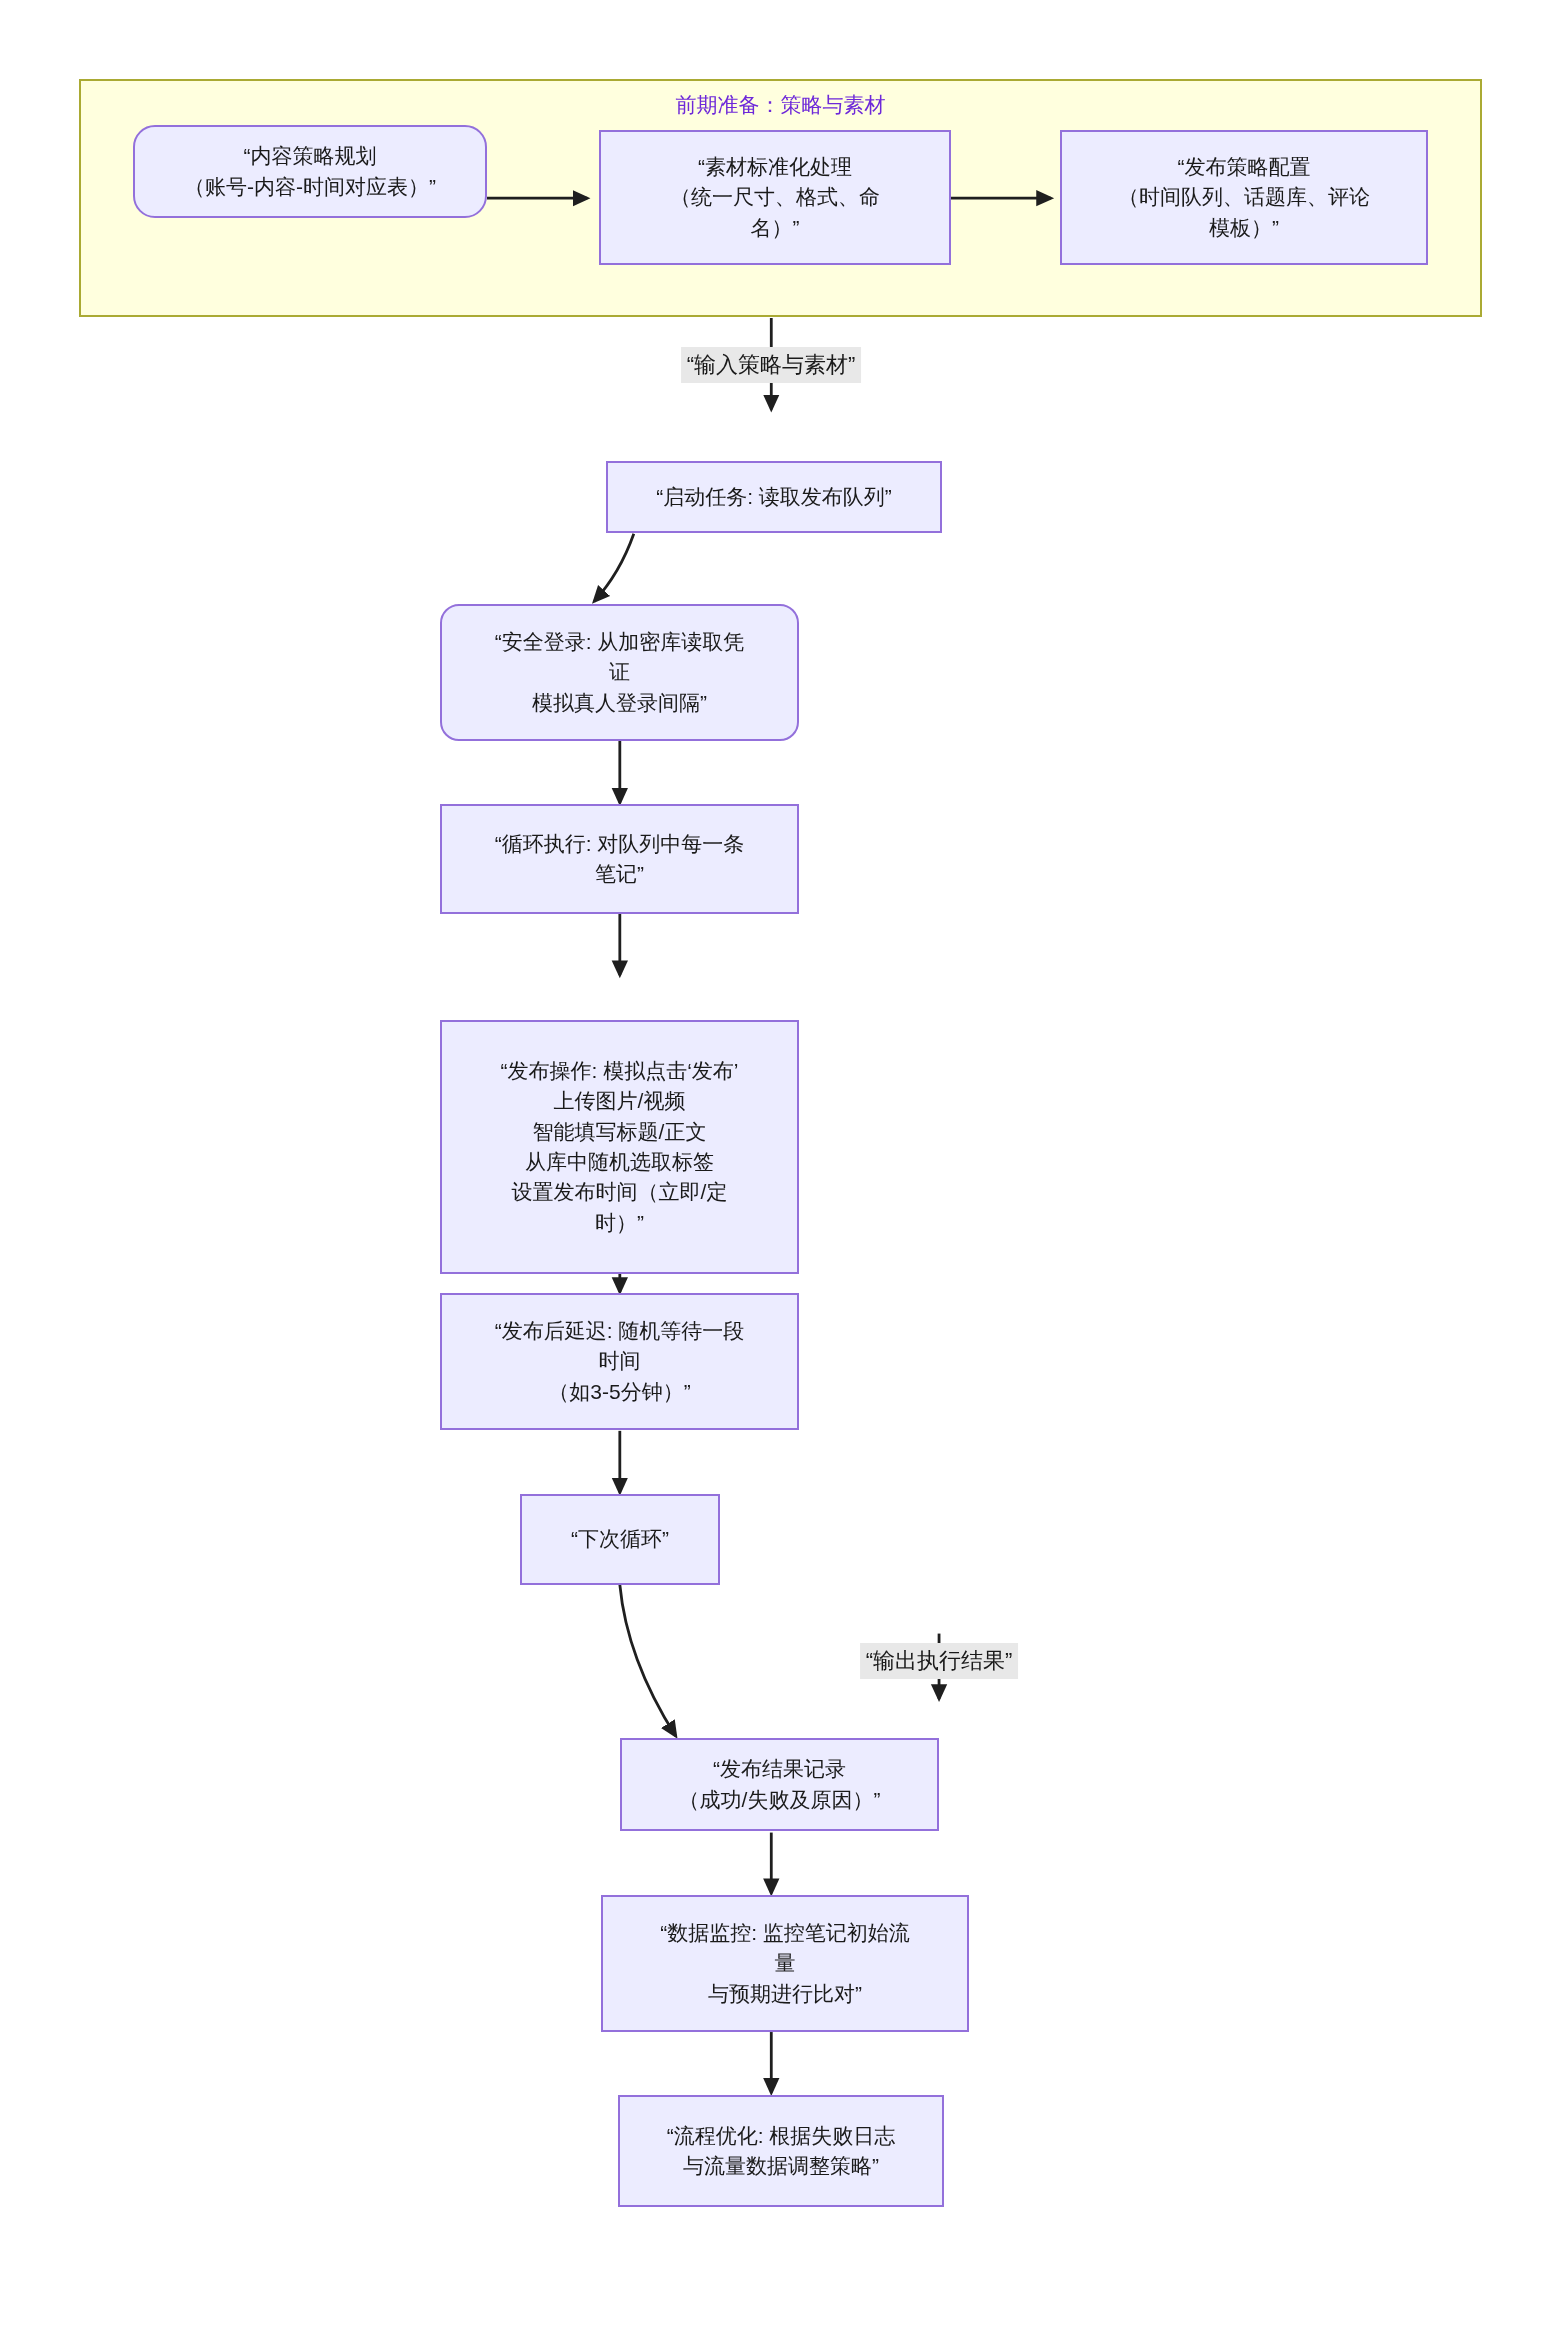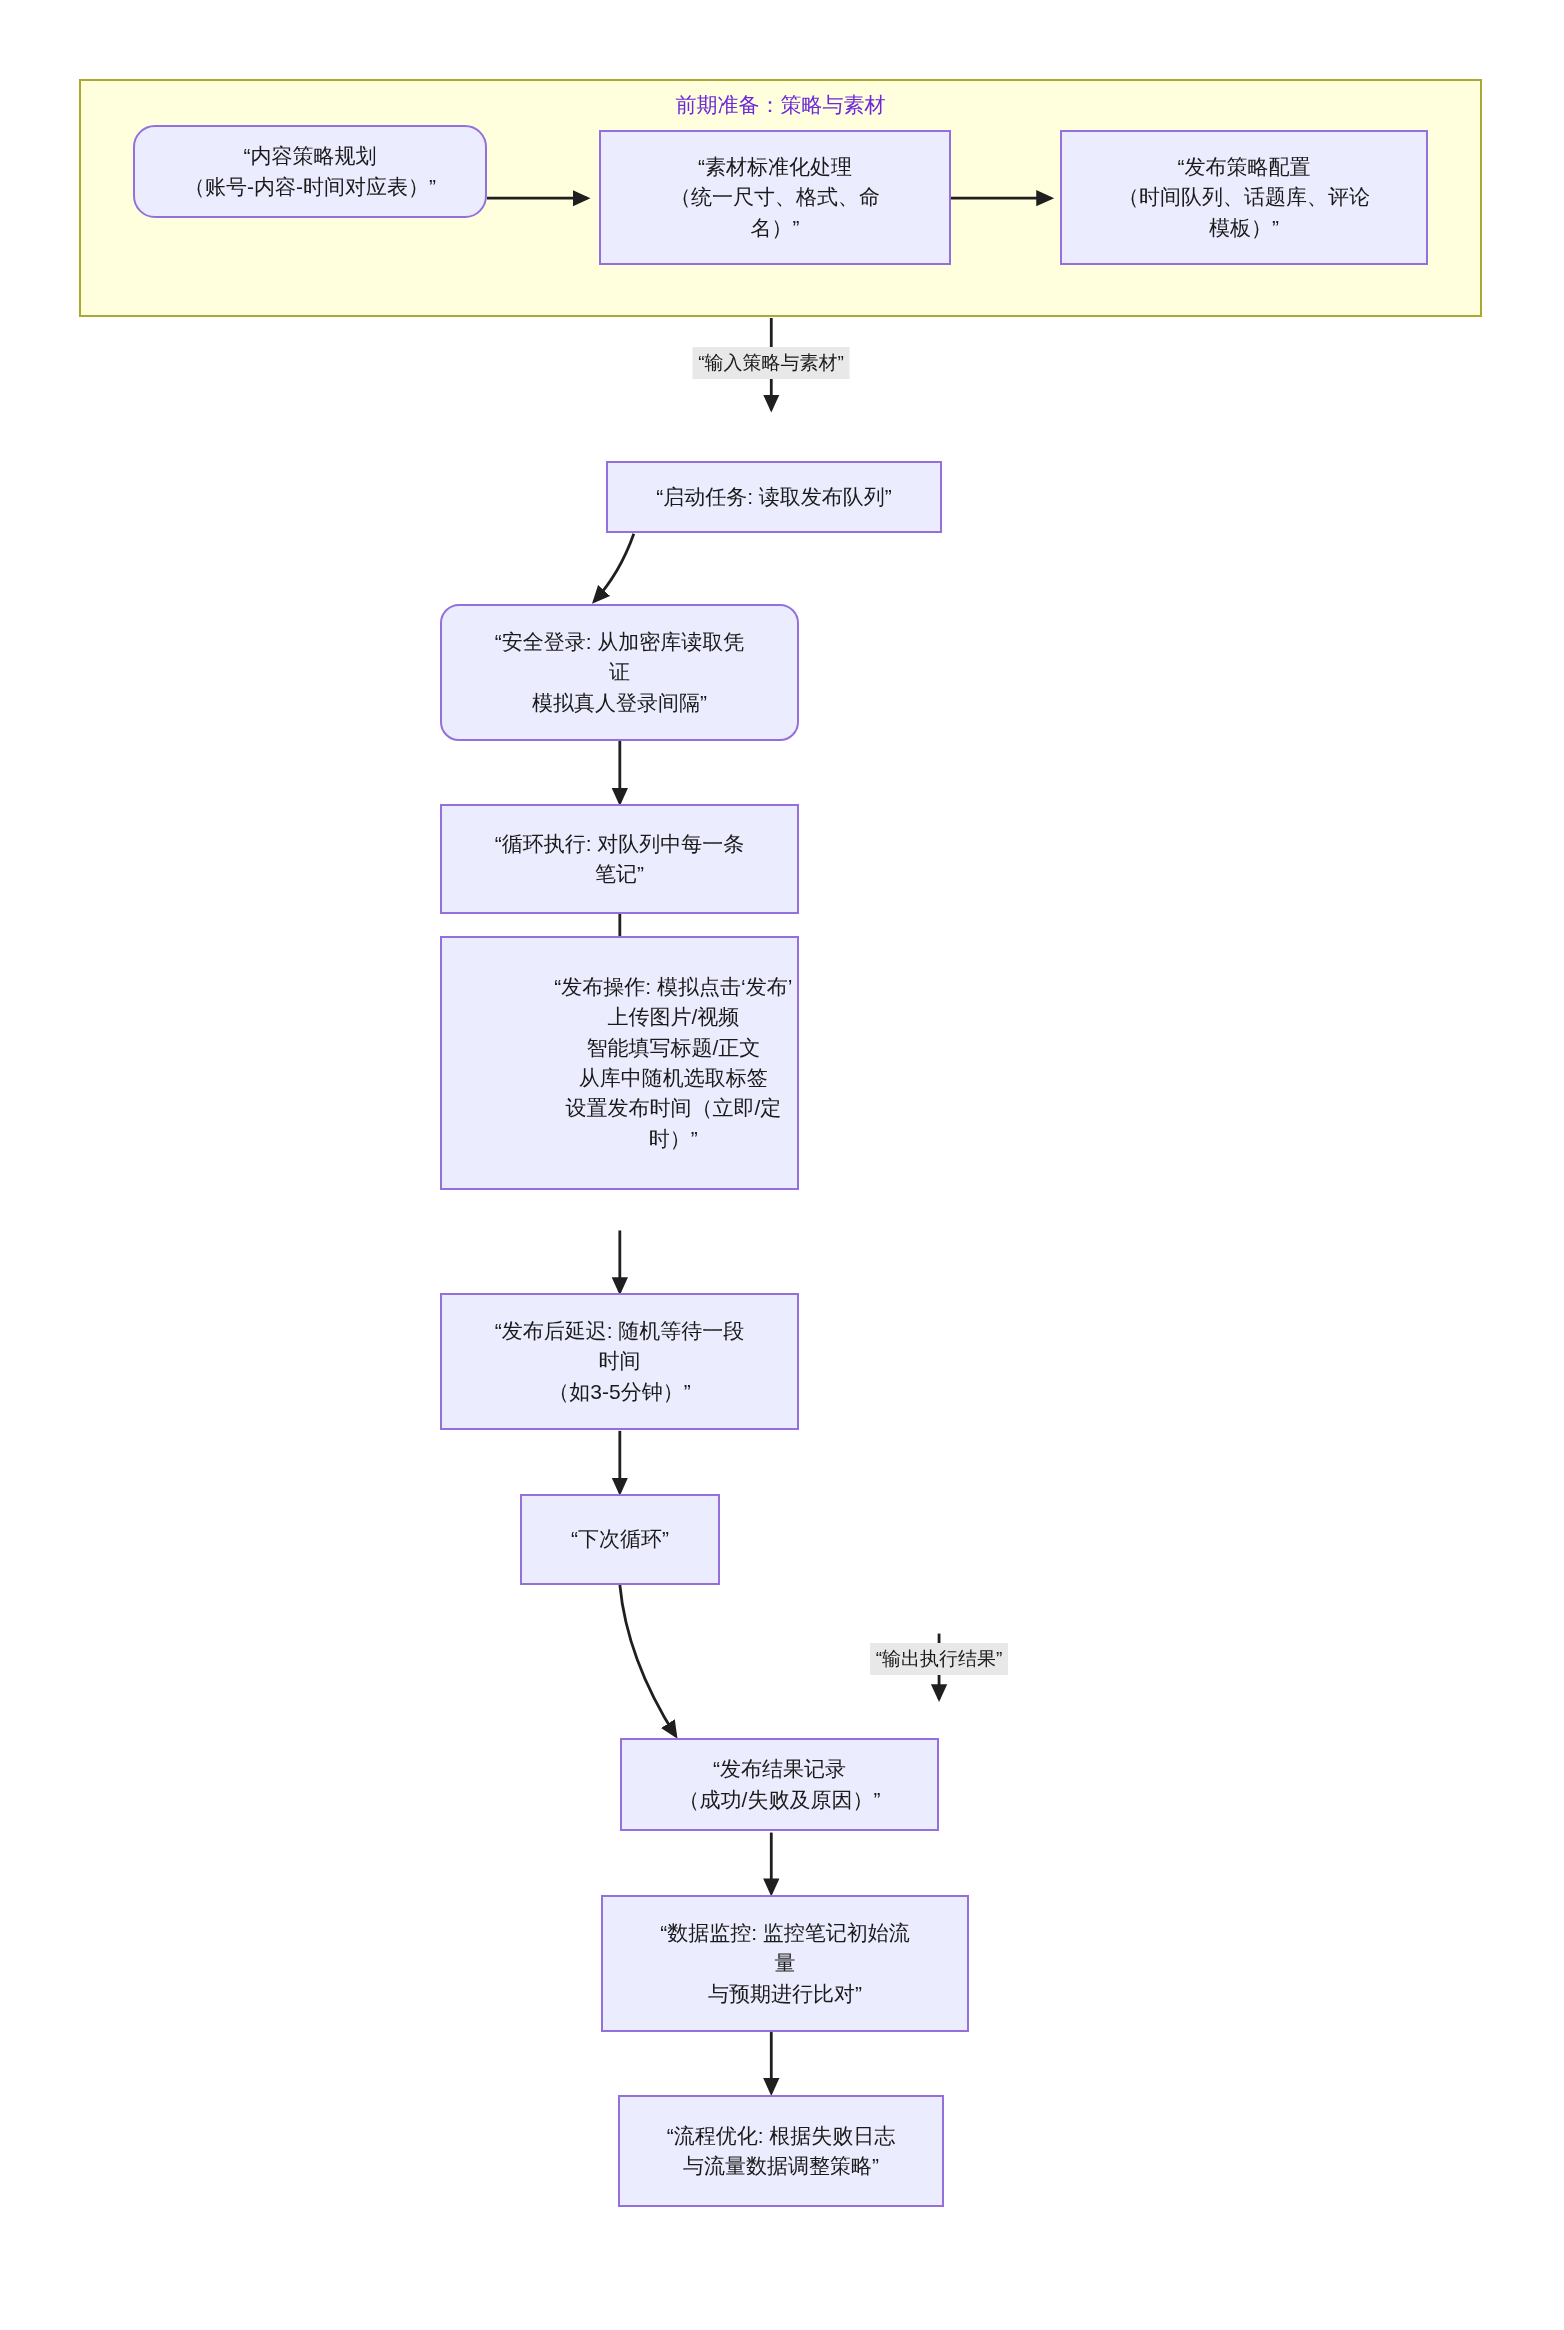--- a/index.html
+++ b/index.html
@@ -45,21 +45,21 @@
   .node-label {
     font-size: 21px;
     line-height: 1.45;
     color: #1a1a1a;
     white-space: pre-line;
     padding: 0 4.7px;
   }
   .edge-label {
     position: absolute;
     background: #e8e8e8;
-    font-size: 19px;
+    font-size: 22px;
     color: #1a1a1a;
     padding: 2.8px 5.6px;
     white-space: nowrap;
     transform: translateX(-50%);
   }
   svg.edges {
     position: absolute;
     left: 0;
     top: 0;
     width: 1564px;
@@ -149,21 +149,21 @@
     <div class="node-label">“安全登录: 从加密库读取凭
 证
 模拟真人登录间隔”</div>
   </div>
 
   <div class="node" style="left:440px; top:804px; width:359px; height:110px;">
     <div class="node-label">“循环执行: 对队列中每一条
 笔记”</div>
   </div>
 
-  <div class="node" style="left:440px; top:936px; width:359px; height:254px;justify-content:flex-end;">
+  <div class="node" style="left:440px; top:1020px; width:359px; height:254px;">
     <div class="node-label">“发布操作: 模拟点击‘发布’
 上传图片/视频
 智能填写标题/正文
 从库中随机选取标签
 设置发布时间（立即/定
 时）”</div>
   </div>
 
   <div class="node" style="left:440px; top:1293px; width:359px; height:137px;">
     <div class="node-label">“发布后延迟: 随机等待一段

